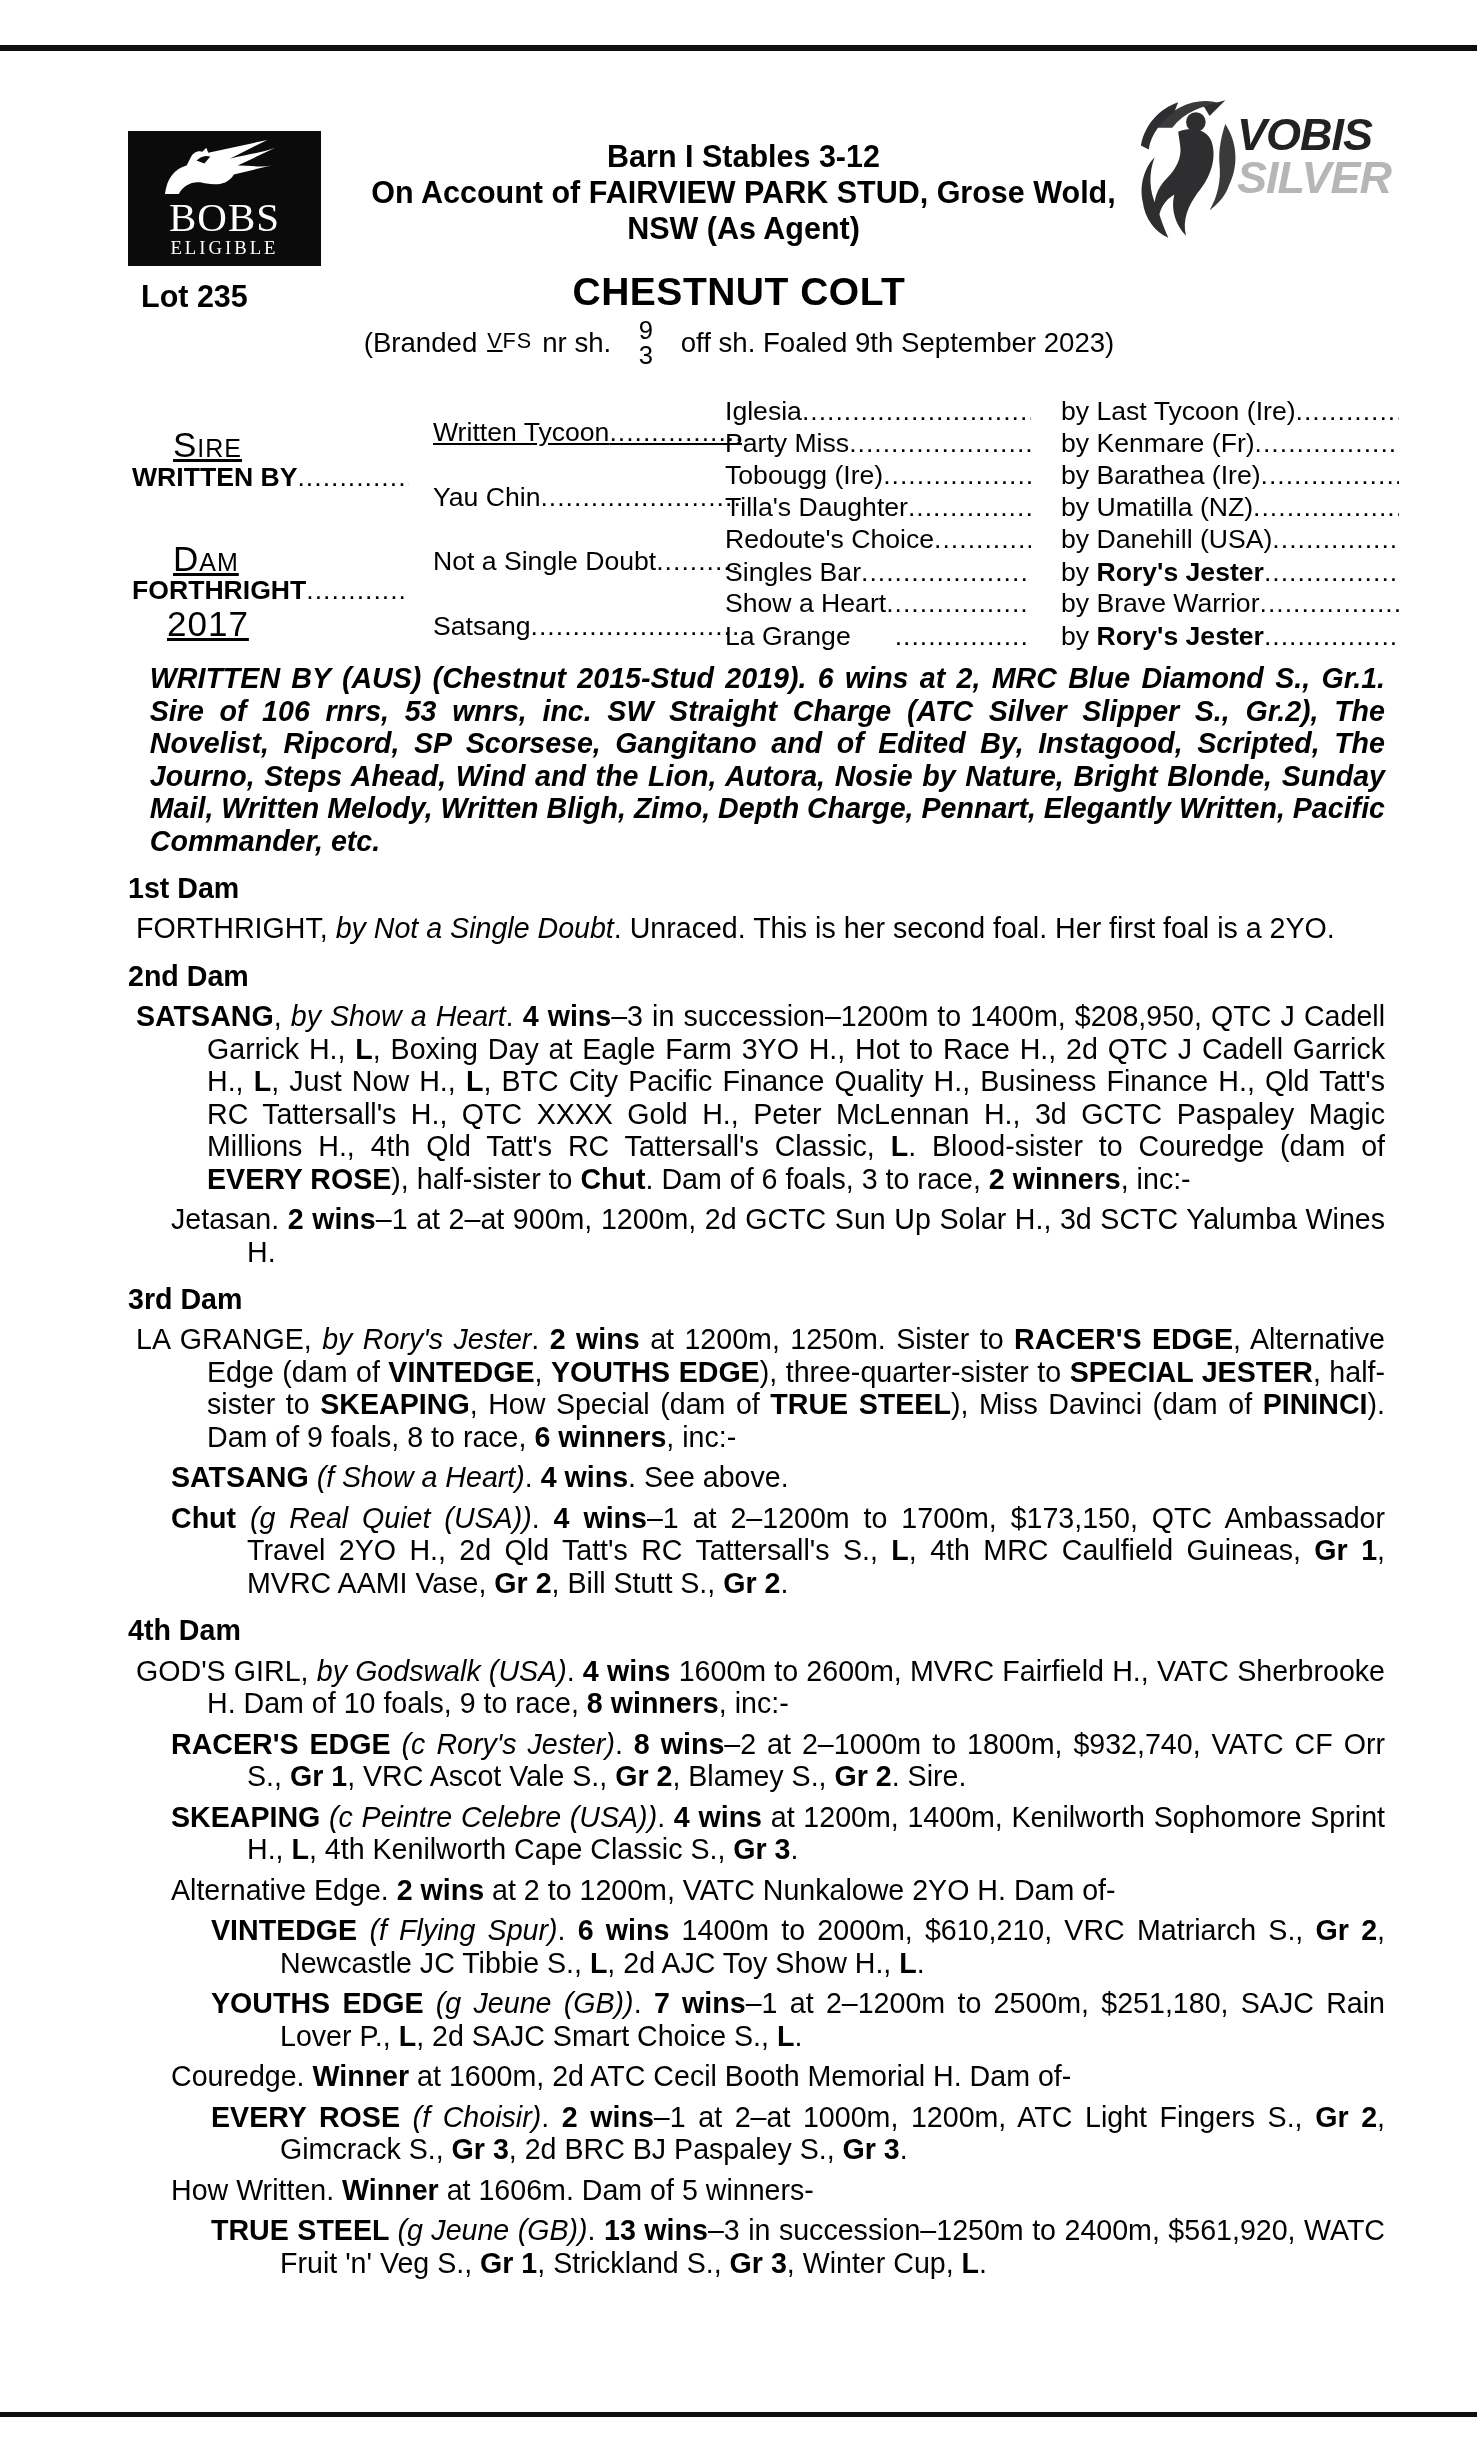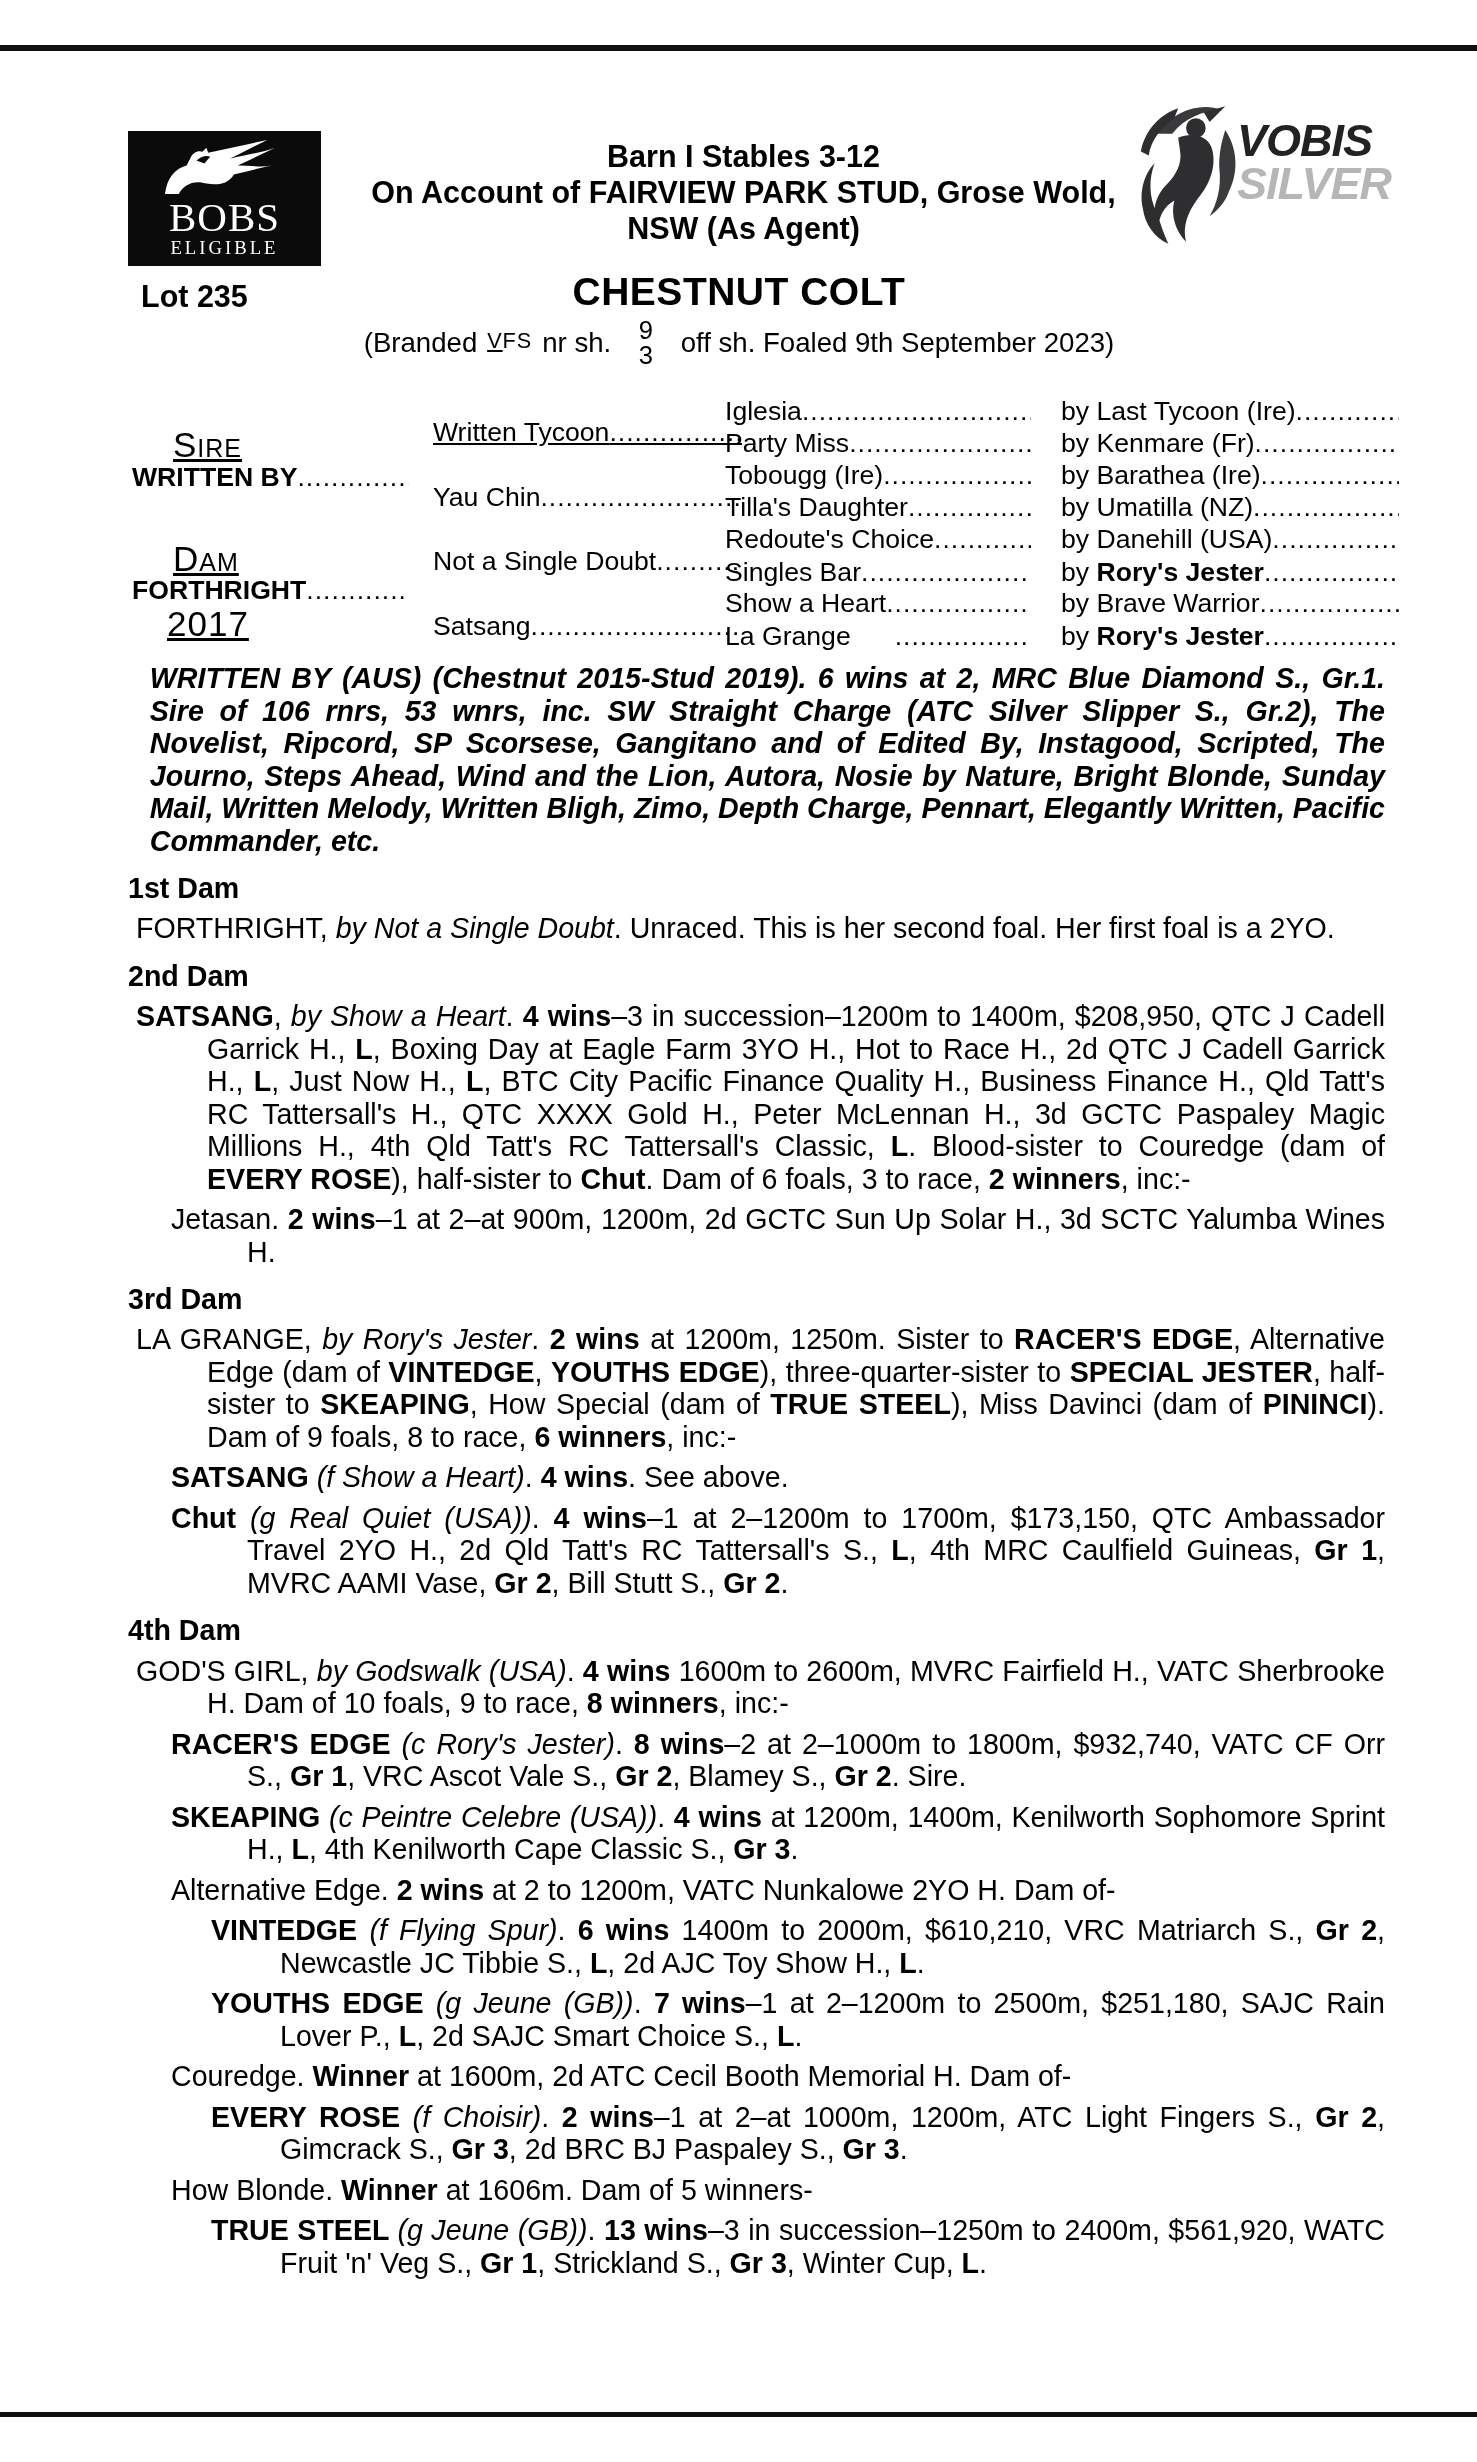--- a/index.html
+++ b/index.html
@@ -10,21 +10,21 @@
   .rule.bottom{top:2412px;height:4.9px;}
 
   
   .bobs{position:absolute;left:128px;top:111px;width:193px;height:135px;background:#0b0b0b;
         color:#fff;text-align:center;margin-top:20px;}
   .bobs svg{display:block;margin:5.9px auto 0;}
   .bobs .t1{font-family:"Liberation Serif", serif;font-size:41px;line-height:39px;letter-spacing:1px;}
   .bobs .t2{font-family:"Liberation Serif", serif;font-size:18.7px;line-height:21.7px;letter-spacing:3px;}
   .hdr{position:absolute;left:325px;top:138px;width:837px;text-align:center;
        font-weight:700;font-size:30.5px;line-height:36px;}
-  .vobis{position:absolute;left:1135px;top:100px;width:286px;height:158px;}
+  .vobis{position:absolute;left:1135px;top:94px;width:286px;height:158px;}
   .vobis svg{position:absolute;left:0;top:0;}
   .vtxt{position:absolute;left:102px;top:17.7px;font-style:italic;font-weight:700;
         font-size:45px;line-height:45px;letter-spacing:-1px;}
   .vtxt .v1{color:#222;}
   .vtxt .v2{color:#b4b6b8;margin-top:-2px;}
 
   .lot{position:absolute;left:141px;top:279px;font-weight:700;font-size:30.5px;}
   .title{position:absolute;left:0;top:270px;width:1478px;text-align:center;
          font-weight:700;font-size:39px;letter-spacing:0.5px;}
   .branded{position:absolute;left:0;top:318px;width:1478px;display:flex;
@@ -222,19 +222,19 @@
       <p class="ind1"><span class="b">Chut </span><span class="i">(g Real Quiet (USA))</span><span>. </span><span class="b">4 wins</span><span>–1 at 2–1200m to 1700m, $173,150, QTC Ambassador Travel 2YO H., 2d Qld Tatt's RC Tattersall's S., </span><span class="b">L</span><span>, 4th MRC Caulfield Guineas, </span><span class="b">Gr 1</span><span>, MVRC AAMI Vase, </span><span class="b">Gr 2</span><span>, Bill Stutt S., </span><span class="b">Gr 2</span><span>.</span></p>
       <div class="shead">4th Dam</div>
       <p class="ind0"><span>GOD'S GIRL, </span><span class="i">by Godswalk (USA)</span><span>. </span><span class="b">4 wins</span><span> 1600m to 2600m, MVRC Fairfield H., VATC Sherbrooke H. Dam of 10 foals, 9 to race, </span><span class="b">8 winners</span><span>, inc:-</span></p>
       <p class="ind1"><span class="b">RACER'S EDGE </span><span class="i">(c Rory's Jester)</span><span>. </span><span class="b">8 wins</span><span>–2 at 2–1000m to 1800m, $932,740, VATC CF Orr S., </span><span class="b">Gr 1</span><span>, VRC Ascot Vale S., </span><span class="b">Gr 2</span><span>, Blamey S., </span><span class="b">Gr 2</span><span>. Sire.</span></p>
       <p class="ind1"><span class="b">SKEAPING </span><span class="i">(c Peintre Celebre (USA))</span><span>. </span><span class="b">4 wins</span><span> at 1200m, 1400m, Kenilworth Sophomore Sprint H., </span><span class="b">L</span><span>, 4th Kenilworth Cape Classic S., </span><span class="b">Gr 3</span><span>.</span></p>
       <p class="ind1"><span>Alternative Edge. </span><span class="b">2 wins</span><span> at 2 to 1200m, VATC Nunkalowe 2YO H. Dam of-</span></p>
       <p class="ind2"><span class="b">VINTEDGE </span><span class="i">(f Flying Spur)</span><span>. </span><span class="b">6 wins</span><span> 1400m to 2000m, $610,210, VRC Matriarch S., </span><span class="b">Gr 2</span><span>, Newcastle JC Tibbie S., </span><span class="b">L</span><span>, 2d AJC Toy Show H., </span><span class="b">L</span><span>.</span></p>
       <p class="ind2"><span class="b">YOUTHS EDGE </span><span class="i">(g Jeune (GB))</span><span>. </span><span class="b">7 wins</span><span>–1 at 2–1200m to 2500m, $251,180, SAJC Rain Lover P., </span><span class="b">L</span><span>, 2d SAJC Smart Choice S., </span><span class="b">L</span><span>.</span></p>
       <p class="ind1"><span>Couredge. </span><span class="b">Winner</span><span> at 1600m, 2d ATC Cecil Booth Memorial H. Dam of-</span></p>
       <p class="ind2"><span class="b">EVERY ROSE </span><span class="i">(f Choisir)</span><span>. </span><span class="b">2 wins</span><span>–1 at 2–at 1000m, 1200m, ATC Light Fingers S., </span><span class="b">Gr 2</span><span>, Gimcrack S., </span><span class="b">Gr 3</span><span>, 2d BRC BJ Paspaley S., </span><span class="b">Gr 3</span><span>.</span></p>
-      <p class="ind1"><span>How Blonde. </span><span class="b">Winner</span><span> at 1606m. Dam of 5 winners-</span></p>
+      <p class="ind1"><span>How Written. </span><span class="b">Winner</span><span> at 1606m. Dam of 5 winners-</span></p>
       <p class="ind2"><span class="b">TRUE STEEL </span><span class="i">(g Jeune (GB))</span><span>. </span><span class="b">13 wins</span><span>–3 in succession–1250m to 2400m, $561,920, WATC Fruit 'n' Veg S., </span><span class="b">Gr 1</span><span>, Strickland S., </span><span class="b">Gr 3</span><span>, Winter Cup, </span><span class="b">L</span><span>.</span></p>
     </div>
 
   <div class="rule bottom"></div>
 </div>
 
 
 </body></html>

